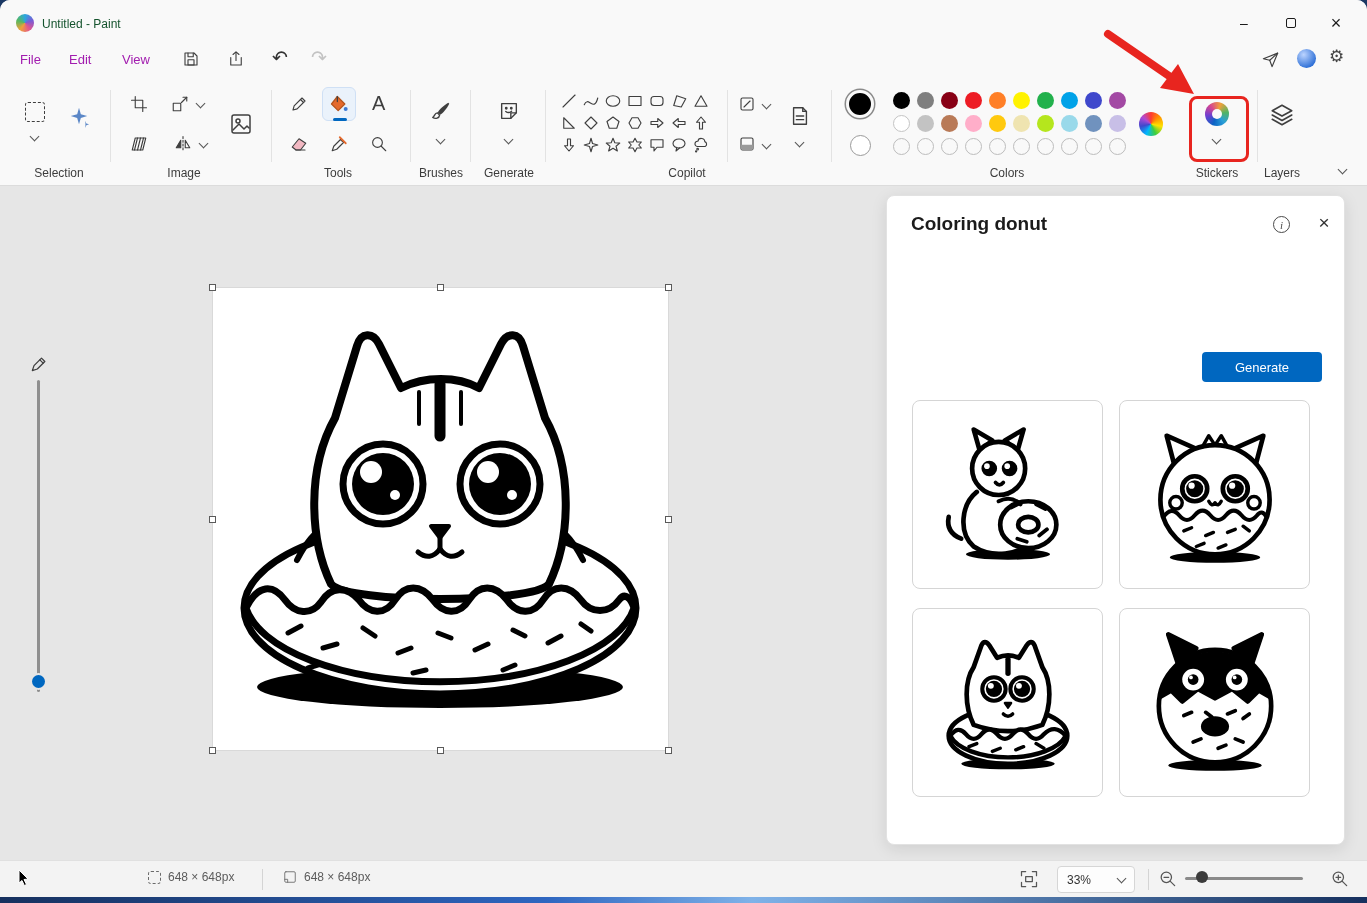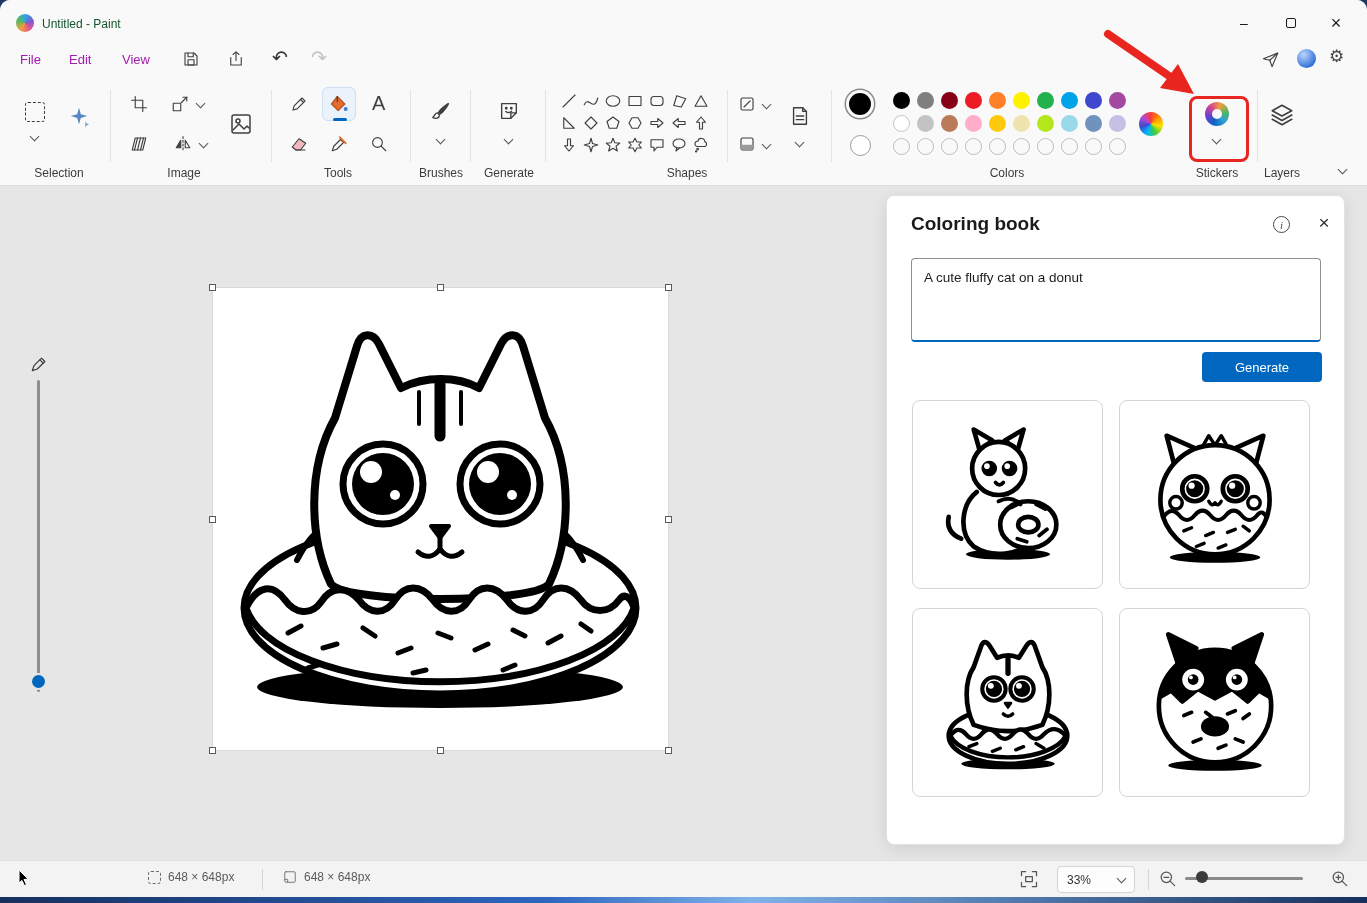--- a/index.html
+++ b/index.html
@@ -290,21 +290,21 @@
           </svg>
         </div>
       <div class="shapecell">
           <svg class="ic" width="18" height="18" viewBox="0 0 24 24">
             <path d="M7 14 A3.5 3.5 0 0 1 8 7 A4.5 4 0 0 1 17 7.5 A3.5 3.5 0 0 1 17.5 14 Z"></path>
             <circle cx="7.5" cy="17.5" r="1.1"></circle>
             <circle cx="5.5" cy="20.5" r="0.8"></circle>
           </svg>
         </div>
     </div>
-    <div class="grplabel" style="left:687px">Shapes</div>
+    <div class="grplabel" style="left:687px">Copilot</div>
 
     <svg class="ic a" style="left:738px;top:95px" width="18" height="18" viewBox="0 0 24 24">
       <rect x="4" y="4" width="16" height="16" rx="2"></rect>
         <path d="M8 16 L16 8"></path>
     </svg>
     <span class="chv a" style="left:763px;top:101px"></span>
     <svg class="ic a" style="left:738px;top:135px" width="18" height="18" viewBox="0 0 24 24">
       <rect x="4" y="4" width="16" height="16" rx="2"></rect>
         <path d="M4 13 H20 V18 A2 2 0 0 1 18 20 H6 A2 2 0 0 1 4 18 Z" fill="#9a9a9a" stroke="none"></path>
     </svg>
@@ -432,24 +432,23 @@
     <div class="handle" style="left:224px;top:-4px"></div>
     <div class="handle" style="right:-4px;top:-4px"></div>
     <div class="handle" style="left:-4px;top:228px"></div>
     <div class="handle" style="right:-4px;top:228px"></div>
     <div class="handle" style="left:-4px;bottom:-4px"></div>
     <div class="handle" style="left:224px;bottom:-4px"></div>
     <div class="handle" style="right:-4px;bottom:-4px"></div>
   </div>
 
   <div class="panel">
-    <div class="panel-title">Coloring book</div>
+    <div class="panel-title">Coloring donut</div>
     <div class="info-circ">i</div>
     <div class="panel-close">×</div>
-    <textarea class="prompt" spellcheck="false" style="">A cute fluffy cat on a donut</textarea>
     <button class="genbtn">Generate</button>
 
     <div class="card" style="left:25px;top:204px">
       <svg width="158" height="156" viewBox="0 0 100 100">
         <g stroke="#000" stroke-width="3" fill="none" stroke-linecap="round" stroke-linejoin="round">
           <ellipse cx="50" cy="88" rx="27" ry="3.5" fill="#000" stroke="none"></ellipse>
           <path d="M20 78 Q 10 74 12 64"></path>
           <path d="M30 48 C 20 56 18 74 28 83 C 40 91 58 88 64 80" fill="#fff"></path>
           <ellipse cx="63" cy="69" rx="18" ry="15" fill="#fff"></ellipse>
           <ellipse cx="63" cy="69" rx="6.5" ry="5"></ellipse>

